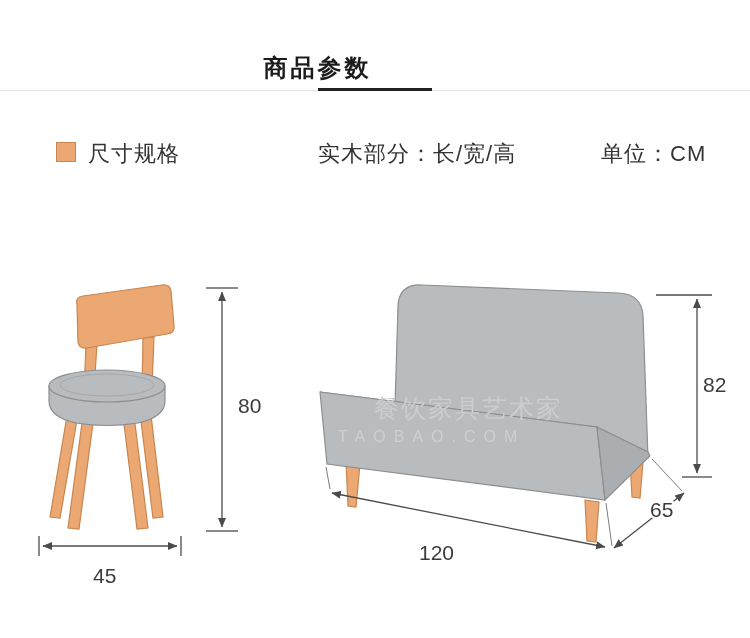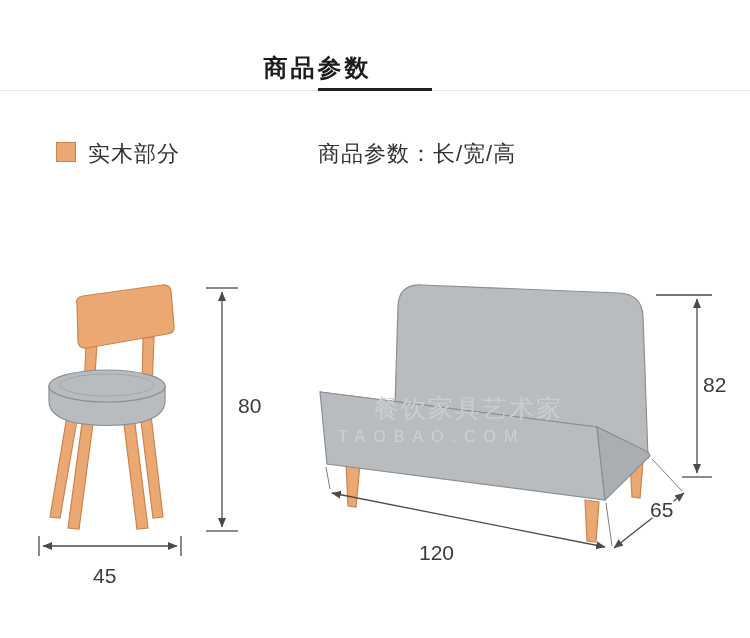--- a/index.html
+++ b/index.html
@@ -50,22 +50,23 @@
 </head>
 <body>
 
 <div class="page">
 
   <div class="header-rule"></div>
   <h1 class="page-title">商品参数</h1>
   <div class="title-underline"></div>
 
   <span class="swatch"></span>
-  <span class="legend-label">实木部分</span>
-  <span class="spec-size">商品参数：长/宽/高</span>
+  <span class="legend-label">尺寸规格</span>
+  <span class="spec-size">实木部分：长/宽/高</span>
+  <span class="spec-unit">单位：CM</span>
 
   <svg class="scene" width="750" height="638" viewBox="0 0 750 638" xmlns="http://www.w3.org/2000/svg">
     <defs>
       <marker id="arr" viewBox="0 0 10 10" refX="9" refY="5" markerWidth="10" markerHeight="10" markerUnits="userSpaceOnUse" orient="auto-start-reverse">
         <path d="M 0 1 L 9.5 5 L 0 9 Z" fill="#4B4B4B"></path>
       </marker>
     </defs>
 
     <g>
 

